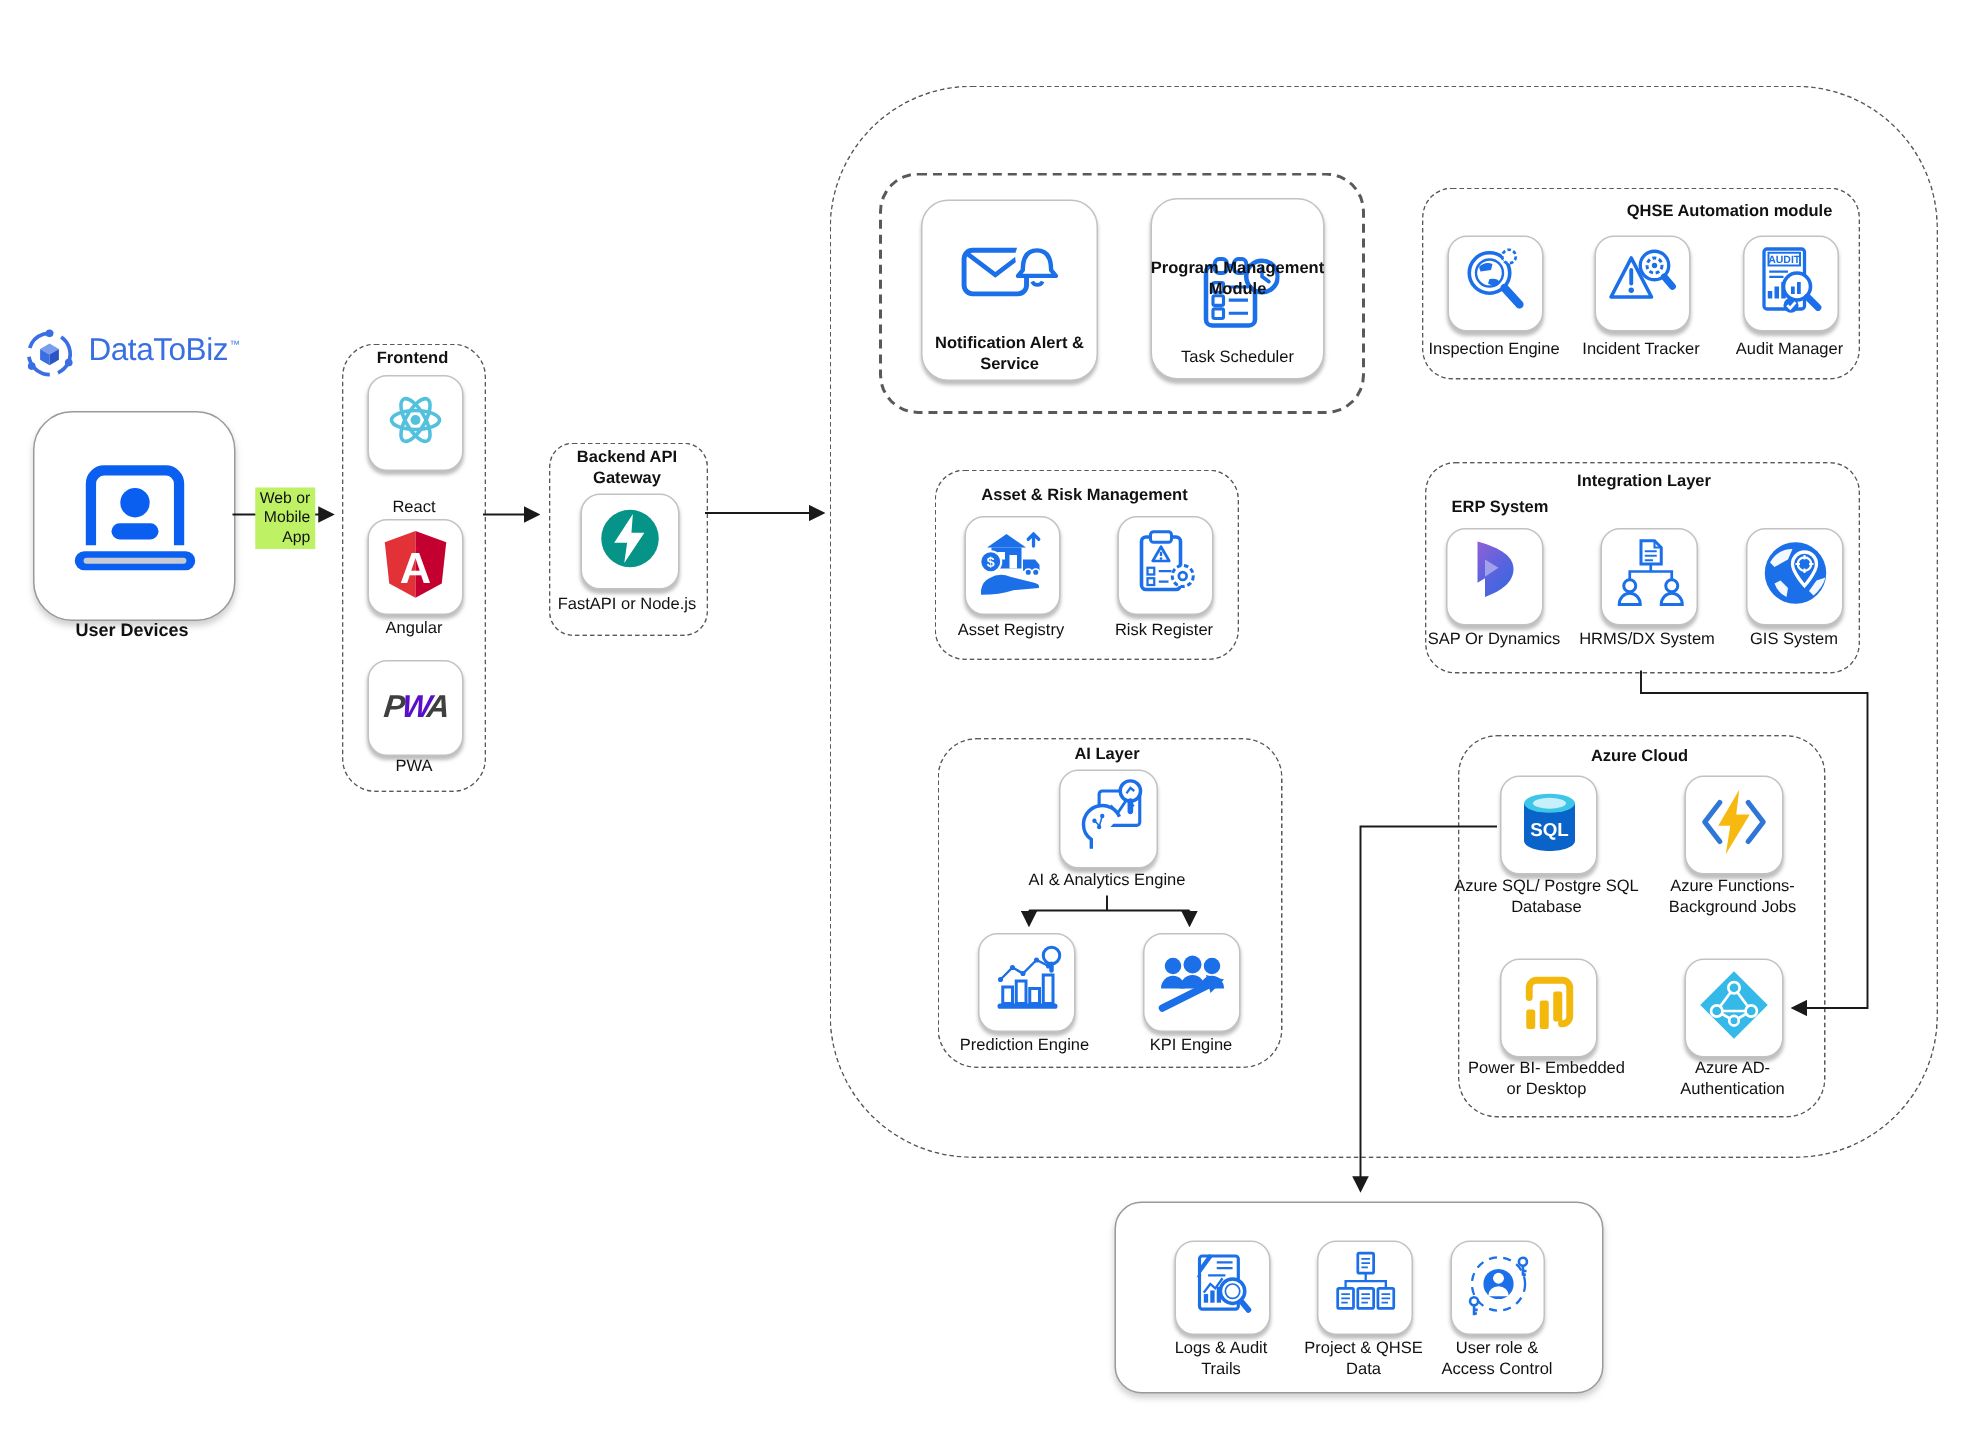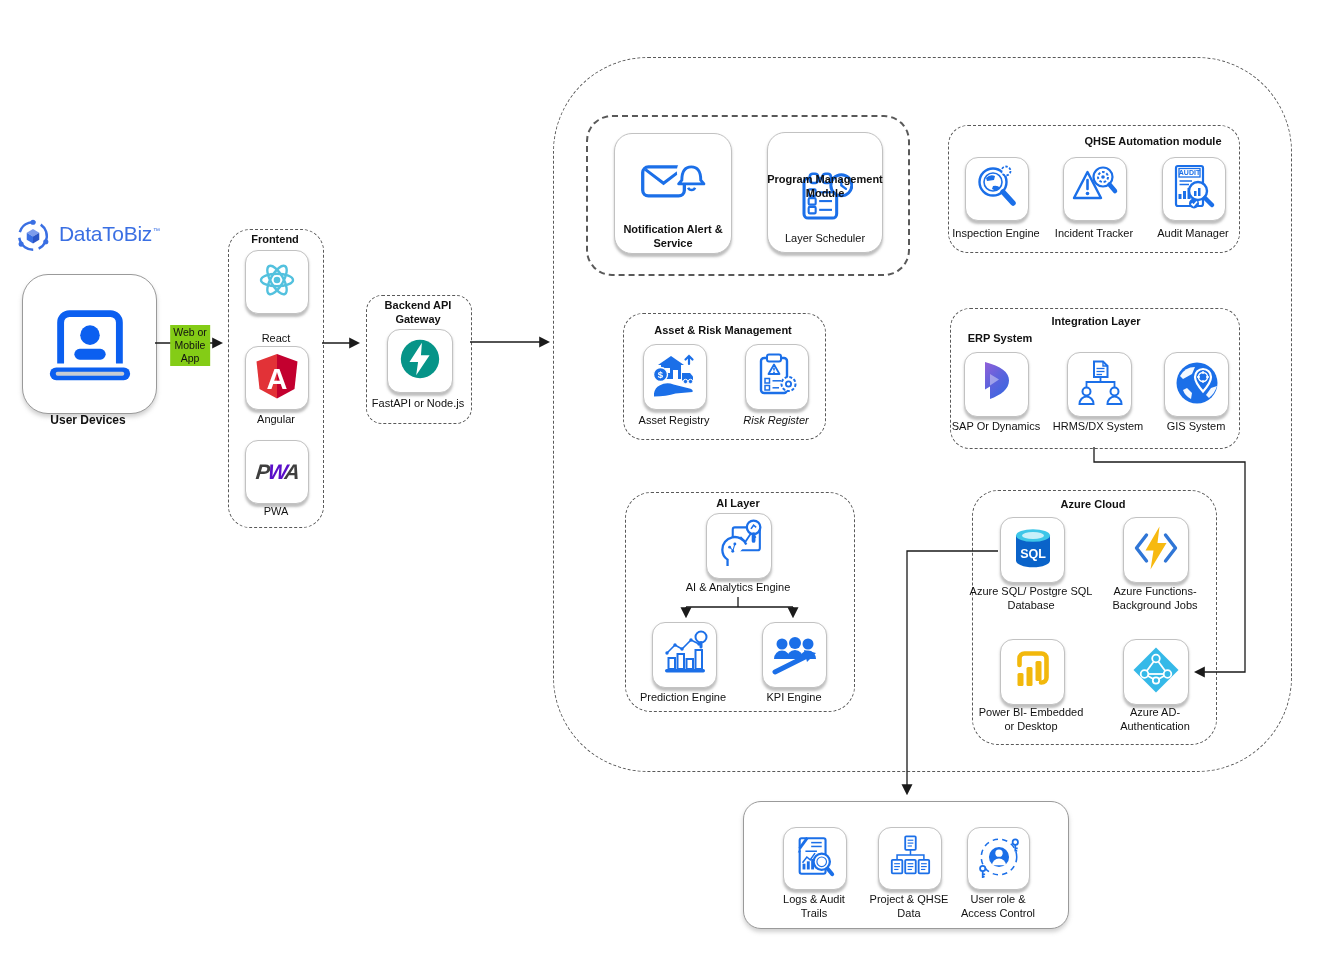--- a/index.html
+++ b/index.html
@@ -6,21 +6,21 @@
   #canvas{position:relative;width:1322px;height:958px;background:#fff;overflow:hidden;
           font-family:"Liberation Sans","DejaVu Sans",sans-serif;color:#111;}
   .dash{position:absolute;border:1.6px dashed #595959;border-radius:20px;z-index:1;}
   .solidbox{position:absolute;background:#fff;border:1.2px solid #9a9a9a;z-index:2;
             box-shadow:0 3px 4px rgba(120,120,120,.35);}
   .card{position:absolute;background:#fff;border:1px solid #c2c2c2;border-radius:13px;z-index:10;
         box-shadow:0 2.5px 2.5px rgba(110,110,110,.45);display:flex;align-items:center;justify-content:center;}
   .lbl{position:absolute;transform:translateX(-50%);font-size:11px;line-height:1.25;text-align:center;
        white-space:pre-line;z-index:20;}
   .b{font-weight:bold;}
-  .bg{background:#84cc16;padding:1px 3px;z-index:35;font-size:10.5px;}
+  .bg{background:#bef264;padding:1px 3px;z-index:35;font-size:10.5px;text-align:right;}
   #overlay{position:absolute;left:0;top:0;width:1322px;height:958px;pointer-events:none;z-index:30;}
   #logo{position:absolute;left:14px;top:217px;display:flex;align-items:flex-start;gap:7px;z-index:5;}
   #logo .brand{font-size:21px;font-weight:500;letter-spacing:-0.3px;margin-top:5px;}
   #logo .tm{font-size:7px;vertical-align:super;margin-left:1px;}
   .pwa-logo{font-weight:800;font-style:italic;font-size:21px;letter-spacing:-2px;transform:skewX(-6deg);}
   .pwa-p,.pwa-a{color:#3f3f3f;} .pwa-w{color:#5a0fc8;}
 </style>
 </head>
 <body>
 
@@ -136,21 +136,21 @@
           <rect x="10" y="32.5" width="6" height="5.5" rx="1"></rect>
             <line x1="19" y1="35" x2="30" y2="35"></line>
         </g>
         <circle cx="38" cy="14" r="9" fill="#ffffff" stroke="#1b6fe8" stroke-width="2.6"></circle>
         <path d="M38,9 v5 l4,3" fill="none" stroke="#1b6fe8" stroke-width="2" stroke-linecap="round"></path>
       </svg>
     </span>
   </div>
   <div class="lbl b" style="left:825px;top:137px;margin-top:36px;">Program Management
 Module</div>
-  <div class="lbl" style="left:825px;top:232px;">Layer Scheduler</div>
+  <div class="lbl" style="left:825px;top:232px;">Task Scheduler</div>
 
   <div class="dash" style="left:948px;top:125px;width:290px;height:126px;border-radius:20px;"></div>
   <div class="lbl b" style="left:1153px;top:135px;">QHSE Automation module</div>
 
   <div class="card" style="left:965px;top:157px;width:62px;height:62px;">
     <span>
       <svg width="48" height="48" viewBox="0 0 48 48">
         <circle cx="20" cy="19" r="13.5" fill="none" stroke="#1b6fe8" stroke-width="2.4"></circle>
         <circle cx="20" cy="19" r="9" fill="none" stroke="#1b6fe8" stroke-width="1.6"></circle>
         <path d="M13,15 q4,-4 9,-2 l-1,4 -7,1 z" fill="#1b6fe8"></path>
@@ -231,21 +231,21 @@
         <circle cx="21" cy="21.4" r="0.9" fill="#1b6fe8"></circle>
         <rect x="12" y="27.5" width="4.5" height="4.5" fill="none" stroke="#1b6fe8" stroke-width="1.5"></rect>
         <line x1="19.5" y1="29.8" x2="28" y2="29.8" stroke="#1b6fe8" stroke-width="1.5"></line>
         <rect x="12" y="34.5" width="4.5" height="4.5" fill="none" stroke="#1b6fe8" stroke-width="1.5"></rect>
         <line x1="19.5" y1="36.8" x2="26" y2="36.8" stroke="#1b6fe8" stroke-width="1.5"></line>
         <circle cx="35.5" cy="33" r="7" fill="#ffffff" stroke="#1b6fe8" stroke-width="2" stroke-dasharray="3,1.8"></circle>
         <circle cx="35.5" cy="33" r="2.6" fill="none" stroke="#1b6fe8" stroke-width="1.8"></circle>
       </svg>
     </span>
   </div>
-  <div class="lbl" style="left:776px;top:414px;font-style:italic;">Risk Register</div>
+  <div class="lbl" style="left:776px;top:414px;">Risk Register</div>
 
   <div class="dash" style="left:950px;top:308px;width:288px;height:139px;border-radius:20px;"></div>
   <div class="lbl b" style="left:1096px;top:315px;">Integration Layer</div>
   <div class="lbl b" style="left:1000px;top:332px;">ERP System</div>
 
   <div class="card" style="left:964px;top:352px;width:63px;height:63px;">
     <span>
       <svg width="48" height="48" viewBox="0 0 48 48">
         <defs>
           <linearGradient id="gdyn" x1="0" y1="0" x2="0.7" y2="1">

